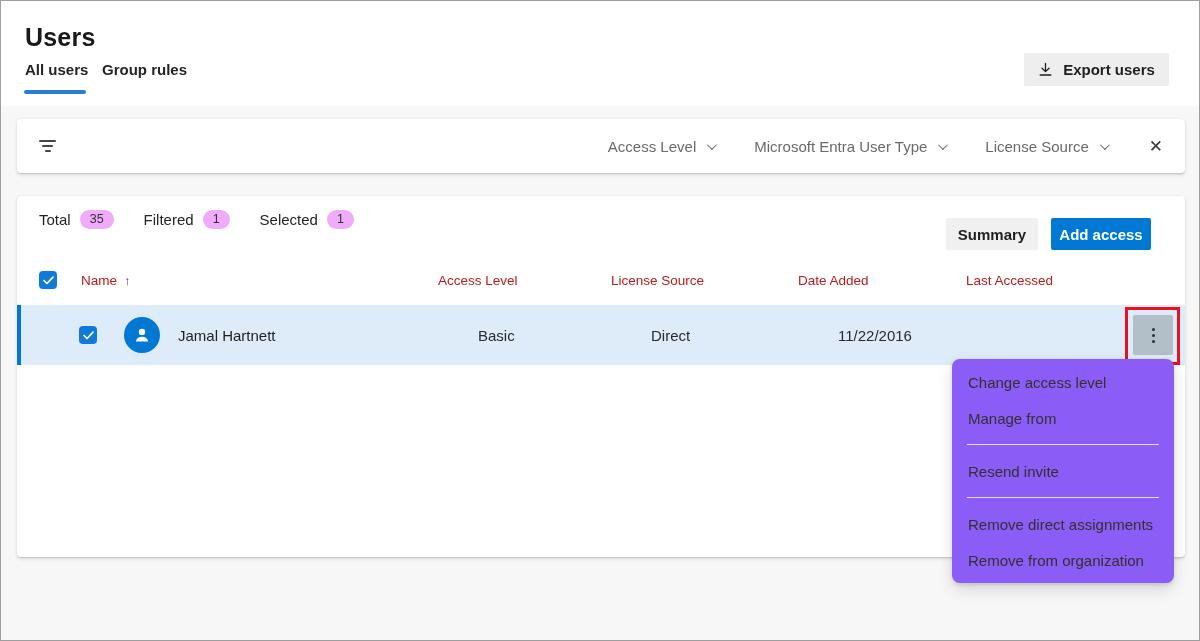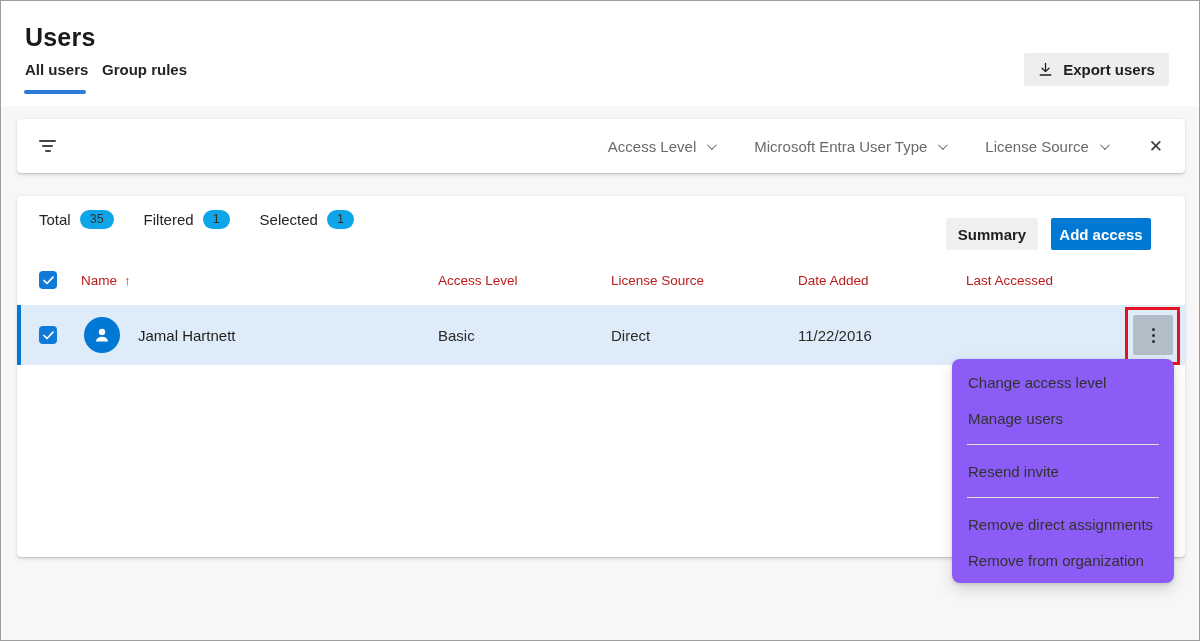--- a/index.html
+++ b/index.html
@@ -117,21 +117,21 @@
     box-shadow: 0 1.6px 3.6px rgba(0,0,0,.13), 0 .3px .9px rgba(0,0,0,.1);
   }
   .stats-row {
     position: absolute;
     left: 22px; top: 14px;
     display: flex; align-items: center; gap: 30px;
   }
   .stat { display: flex; align-items: center; gap: 9px; }
   .stat-label { font-size: 15px; color: #252423; }
   .stat-badge {
-    background: #0ea5e9;
+    background: #f0abfc;
     color: #323130;
     font-size: 12.5px;
     padding: 3px 10px;
     border-radius: 11px;
     line-height: 1;
   }
   .summary-btn {
     position: absolute;
     left: 929px; top: 22px;
     width: 92px; height: 32px;
@@ -179,20 +179,21 @@
 
   .data-row {
     position: absolute;
     left: 0; top: 109px;
     width: 100%; height: 60px;
     background: #deecf9;
     box-shadow: inset 4px 0 0 #0078d4;
     font-size: 15px;
     color: #2b2a29;
     cursor: pointer;
+    padding-left: 40px;
   }
   .name-cell { display: flex; align-items: center; }
   .avatar {
     width: 36px; height: 36px;
     margin-left: 3px;
     border-radius: 50%;
     background: #0078d4;
     display: flex; align-items: center; justify-content: center;
     flex: 0 0 auto;
   }
@@ -356,21 +357,21 @@
             </span>
         </button>
       </div>
     </div>
   </div>
 
   <div class="annotation-rect"></div>
 
   <div class="context-menu">
     <div class="menu-item">Change access level</div>
-    <div class="menu-item">Manage users</div>
+    <div class="menu-item">Manage from</div>
     <hr class="menu-divider">
     <div class="menu-item">Resend invite</div>
     <hr class="menu-divider">
     <div class="menu-item">Remove direct assignments</div>
     <div class="menu-item">Remove from organization</div>
   </div>
 
 </div>
 
 </body></html>

